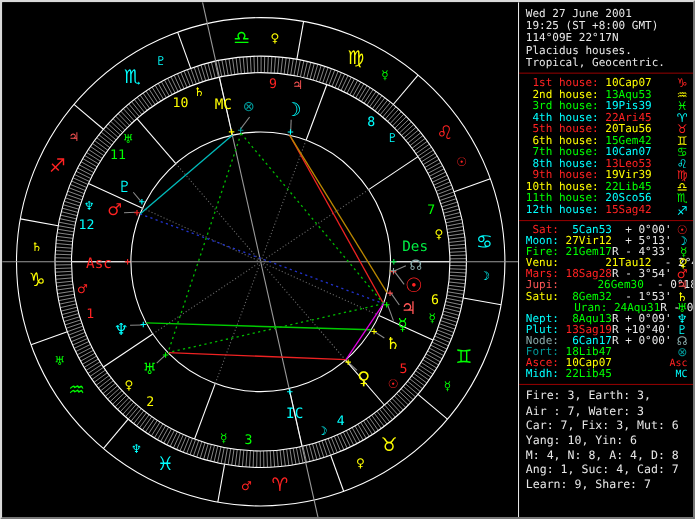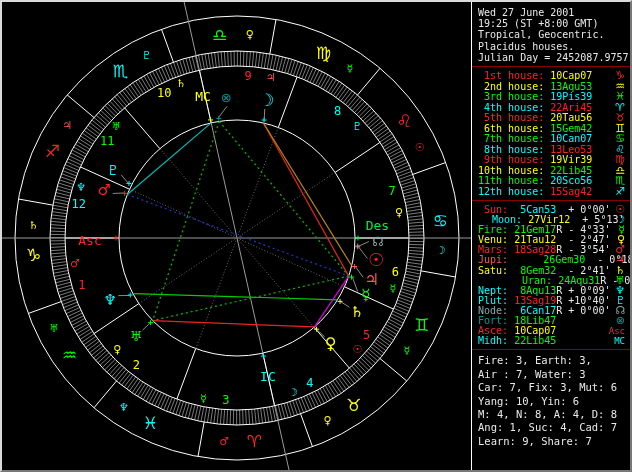--- a/index.html
+++ b/index.html
@@ -539,48 +539,48 @@
         <text x="375.40104063768257" y="223.01740442531593" fill="#00ee44" font-size="13" text-anchor="middle" dominant-baseline="central" font-family="&quot;DejaVu Sans Mono&quot;,monospace">Des</text>
         <text x="200.95910053928554" y="94.02388523450315" fill="#ffff00" font-size="13" text-anchor="middle" dominant-baseline="central" font-family="&quot;DejaVu Sans Mono&quot;,monospace">MC</text>
         <text x="265.93522134823894" y="374.5893649604307" fill="#00ffff" font-size="13" text-anchor="middle" dominant-baseline="central" font-family="&quot;DejaVu Sans Mono&quot;,monospace">IC</text>
       </svg>
   </div>
 
   <div id="panel">
     <div class="sect" id="header-sect">
       <div class="hline">Wed 27 June 2001</div>
       <div class="hline">19:25 (ST +8:00 GMT)</div>
+      <div class="hline">114°09E 22°17N</div>
+      <div class="hline">Placidus houses.</div>
       <div class="hline">Tropical, Geocentric.</div>
-      <div class="hline">Placidus houses.</div>
-      <div class="hline">Julian Day = 2452087.9757</div>
     </div>
     <div class="divider"></div>
     <div class="sect" id="houses-sect">
         <div class="row hrow"><span style="color: rgb(255, 34, 34); text-align: center;"> 1st house: </span><span style="color: rgb(255, 255, 0);">10Cap07</span><span class="rglyph" style="color: rgb(255, 34, 34);">♑</span></div>
         <div class="row hrow"><span style="color: rgb(255, 255, 0);"> 2nd house: </span><span style="color: rgb(0, 255, 0);">13Aqu53</span><span class="rglyph" style="color: rgb(255, 255, 0);">♒</span></div>
         <div class="row hrow"><span style="color: rgb(0, 255, 0);"> 3rd house: </span><span style="color: rgb(0, 255, 255);">19Pis39</span><span class="rglyph" style="color: rgb(0, 255, 0);">♓</span></div>
         <div class="row hrow"><span style="color: rgb(0, 255, 255);"> 4th house: </span><span style="color: rgb(255, 34, 34);">22Ari45</span><span class="rglyph" style="color: rgb(0, 255, 255);">♈</span></div>
         <div class="row hrow"><span style="color: rgb(255, 34, 34);"> 5th house: </span><span style="color: rgb(255, 255, 0);">20Tau56</span><span class="rglyph" style="color: rgb(255, 34, 34);">♉</span></div>
         <div class="row hrow"><span style="color: rgb(255, 255, 0);"> 6th house: </span><span style="color: rgb(0, 255, 0);">15Gem42</span><span class="rglyph" style="color: rgb(255, 255, 0);">♊</span></div>
         <div class="row hrow"><span style="color: rgb(0, 255, 0);"> 7th house: </span><span style="color: rgb(0, 255, 255);">10Can07</span><span class="rglyph" style="color: rgb(0, 255, 0);">♋</span></div>
         <div class="row hrow"><span style="color: rgb(0, 255, 255);"> 8th house: </span><span style="color: rgb(255, 34, 34);">13Leo53</span><span class="rglyph" style="color: rgb(0, 255, 255);">♌</span></div>
         <div class="row hrow"><span style="color: rgb(255, 34, 34);"> 9th house: </span><span style="color: rgb(255, 255, 0);">19Vir39</span><span class="rglyph" style="color: rgb(255, 34, 34);">♍</span></div>
         <div class="row hrow"><span style="color: rgb(255, 255, 0);">10th house: </span><span style="color: rgb(0, 255, 0);">22Lib45</span><span class="rglyph" style="color: rgb(255, 255, 0);">♎</span></div>
         <div class="row hrow"><span style="color: rgb(0, 255, 0);">11th house: </span><span style="color: rgb(0, 255, 255);">20Sco56</span><span class="rglyph" style="color: rgb(0, 255, 0);">♏</span></div>
         <div class="row hrow"><span style="color: rgb(0, 255, 255);">12th house: </span><span style="color: rgb(255, 34, 34);">15Sag42</span><span class="rglyph" style="color: rgb(0, 255, 255);">♐</span></div>
       </div>
     <div class="divider"></div>
     <div class="sect" id="planets-sect">
-        <div class="row prow"><span style="color: rgb(255, 34, 34);"> Sun: </span><span style="color: rgb(0, 255, 255);"> 5Can53</span><span style="color: rgb(232, 232, 232);"> </span><span style="color: rgb(232, 232, 232);"> + 0°00'</span><span class="rglyph" style="color: rgb(255, 34, 34);">☉</span></div>
-        <div class="row prow"><span style="color: rgb(0, 255, 255); margin-left: 14px;">Moon: </span><span style="color: rgb(255, 255, 0);">27Vir12</span><span style="color: rgb(232, 232, 232);"> </span><span style="color: rgb(232, 232, 232);"> + 5°13'</span><span class="rglyph" style="color: rgb(0, 255, 255);">☽</span></div>
+        <div class="row prow"><span style="color: rgb(255, 34, 34);"> Sat: </span><span style="color: rgb(0, 255, 255);"> 5Can53</span><span style="color: rgb(232, 232, 232);"> </span><span style="color: rgb(232, 232, 232);"> + 0°00'</span><span class="rglyph" style="color: rgb(255, 34, 34);">☉</span></div>
+        <div class="row prow"><span style="color: rgb(0, 255, 255);">Moon: </span><span style="color: rgb(255, 255, 0);">27Vir12</span><span style="color: rgb(232, 232, 232);"> </span><span style="color: rgb(232, 232, 232);"> + 5°13'</span><span class="rglyph" style="color: rgb(0, 255, 255);">☽</span></div>
         <div class="row prow"><span style="color: rgb(0, 255, 0);">Fire: </span><span style="color: rgb(0, 255, 0);">21Gem17</span><span style="color: rgb(232, 232, 232);">R</span><span style="color: rgb(232, 232, 232);"> - 4°33'</span><span class="rglyph" style="color: rgb(0, 255, 0);">☿</span></div>
-        <div class="row prow"><span style="color: rgb(255, 255, 0);">Venu: </span><span style="color: rgb(255, 255, 0);">21Tau12</span><span style="color: rgb(232, 232, 232);"> </span><span style="color: rgb(232, 232, 232);"> - 2°47'</span><span class="rglyph" style="color: rgb(255, 255, 0);">♀</span></div>
+        <div class="row prow"><span style="color: rgb(255, 255, 0);">Venu: </span><span style="color: rgb(255, 255, 0); margin-left: 36px;">21Tau12</span><span style="color: rgb(232, 232, 232);"> </span><span style="color: rgb(232, 232, 232);"> - 2°47'</span><span class="rglyph" style="color: rgb(255, 255, 0);">♀</span></div>
         <div class="row prow"><span style="color: rgb(255, 34, 34);">Mars: </span><span style="color: rgb(255, 34, 34);">18Sag28</span><span style="color: rgb(232, 232, 232);">R</span><span style="color: rgb(232, 232, 232);"> - 3°54'</span><span class="rglyph" style="color: rgb(255, 34, 34);">♂</span></div>
         <div class="row prow"><span style="color: rgb(255, 85, 85);">Jupi: </span><span style="color: rgb(0, 255, 0); margin-left: 29px;">26Gem30</span><span style="color: rgb(232, 232, 232);"> </span><span style="color: rgb(232, 232, 232);"> - 0°18'</span><span class="rglyph" style="color: rgb(255, 85, 85);">♃</span></div>
-        <div class="row prow"><span style="color: rgb(255, 255, 0);">Satu: </span><span style="color: rgb(0, 255, 0);"> 8Gem32</span><span style="color: rgb(232, 232, 232);"> </span><span style="color: rgb(232, 232, 232);"> - 2°41'</span><span class="rglyph" style="color: rgb(255, 255, 0);">♄</span></div>
+        <div class="row prow"><span style="color: rgb(255, 255, 0);">Satu: </span><span style="color: rgb(0, 255, 0);"> 8Gem32</span><span style="color: rgb(232, 232, 232);"> </span><span style="color: rgb(232, 232, 232);"> - 1°53'</span><span class="rglyph" style="color: rgb(255, 255, 0);">♄</span></div>
         <div class="row prow"><span style="color: rgb(0, 255, 0); padding-left: 44px;">Uran: </span><span style="color: rgb(0, 255, 0);">24Aqu31</span><span style="color: rgb(232, 232, 232);">R</span><span style="color: rgb(232, 232, 232);"> - 0°45'</span><span class="rglyph" style="color: rgb(0, 255, 0);">♅</span></div>
         <div class="row prow"><span style="color: rgb(0, 255, 255);">Nept: </span><span style="color: rgb(0, 255, 0);"> 8Aqu13</span><span style="color: rgb(232, 232, 232);">R</span><span style="color: rgb(232, 232, 232);"> + 0°09'</span><span class="rglyph" style="color: rgb(0, 255, 255);">♆</span></div>
         <div class="row prow"><span style="color: rgb(0, 255, 255);">Plut: </span><span style="color: rgb(255, 34, 34);">13Sag19</span><span style="color: rgb(232, 232, 232);">R</span><span style="color: rgb(232, 232, 232);"> +10°40'</span><span class="rglyph" style="color: rgb(0, 255, 255);">♇</span></div>
         <div class="row prow"><span style="color: rgb(136, 170, 170);">Node: </span><span style="color: rgb(0, 255, 255);"> 6Can17</span><span style="color: rgb(232, 232, 232);">R</span><span style="color: rgb(232, 232, 232);"> + 0°00'</span><span class="rglyph" style="color: rgb(136, 170, 170);">☊</span></div>
         <div class="row prow"><span style="color: rgb(0, 153, 153);">Fort: </span><span style="color: rgb(0, 255, 0);">18Lib47</span><span style="color: rgb(232, 232, 232);"> </span><span class="rglyph" style="color: rgb(0, 153, 153);">⊗</span></div>
         <div class="row prow"><span style="color: rgb(255, 34, 34);">Asce: </span><span style="color: rgb(255, 255, 0);">10Cap07</span><span style="color: rgb(232, 232, 232);"> </span><span class="rglyph txt" style="color: rgb(255, 34, 34);">Asc</span></div>
         <div class="row prow"><span style="color: rgb(0, 255, 255);">Midh: </span><span style="color: rgb(0, 255, 0);">22Lib45</span><span style="color: rgb(232, 232, 232);"> </span><span class="rglyph txt" style="color: rgb(0, 255, 255);">MC</span></div>
       </div>
     <div class="divider"></div>
     <div class="sect" id="stats-sect">

